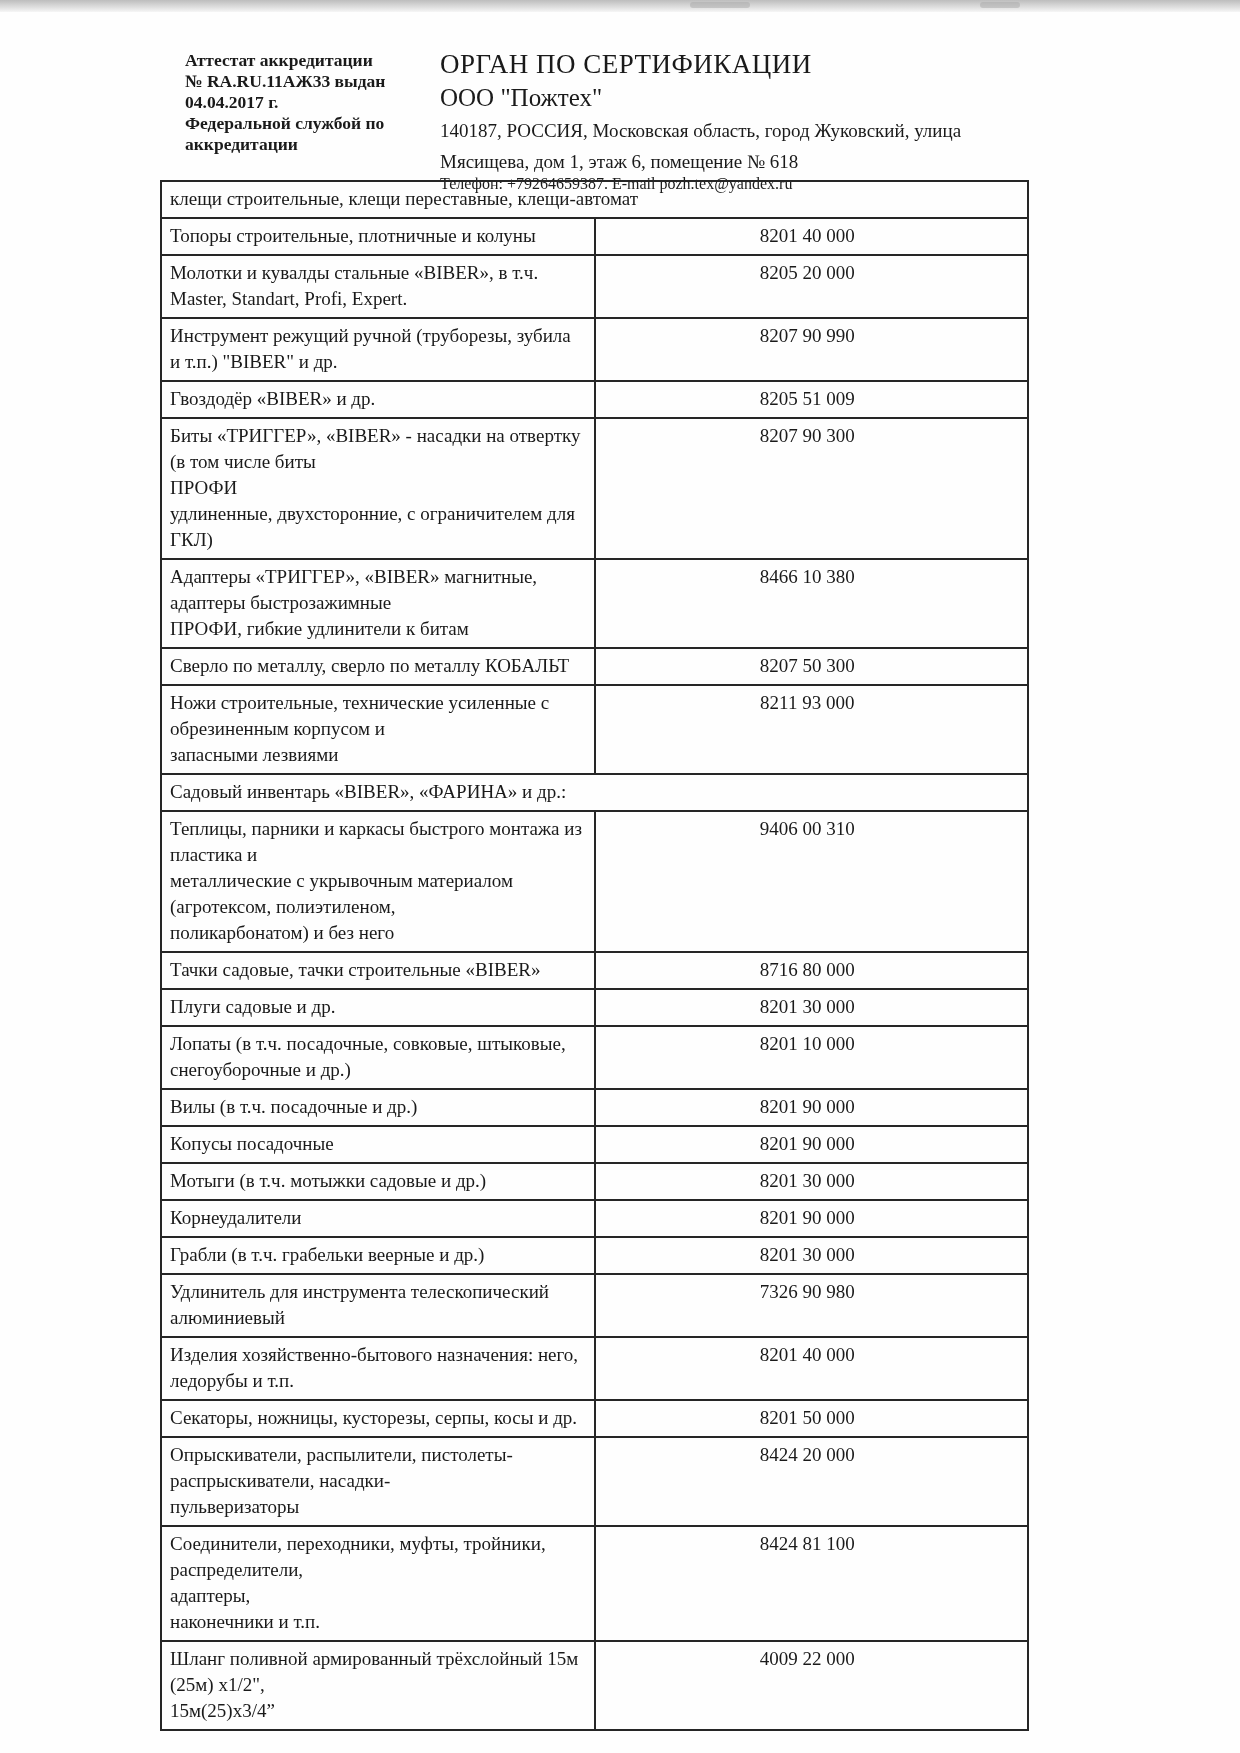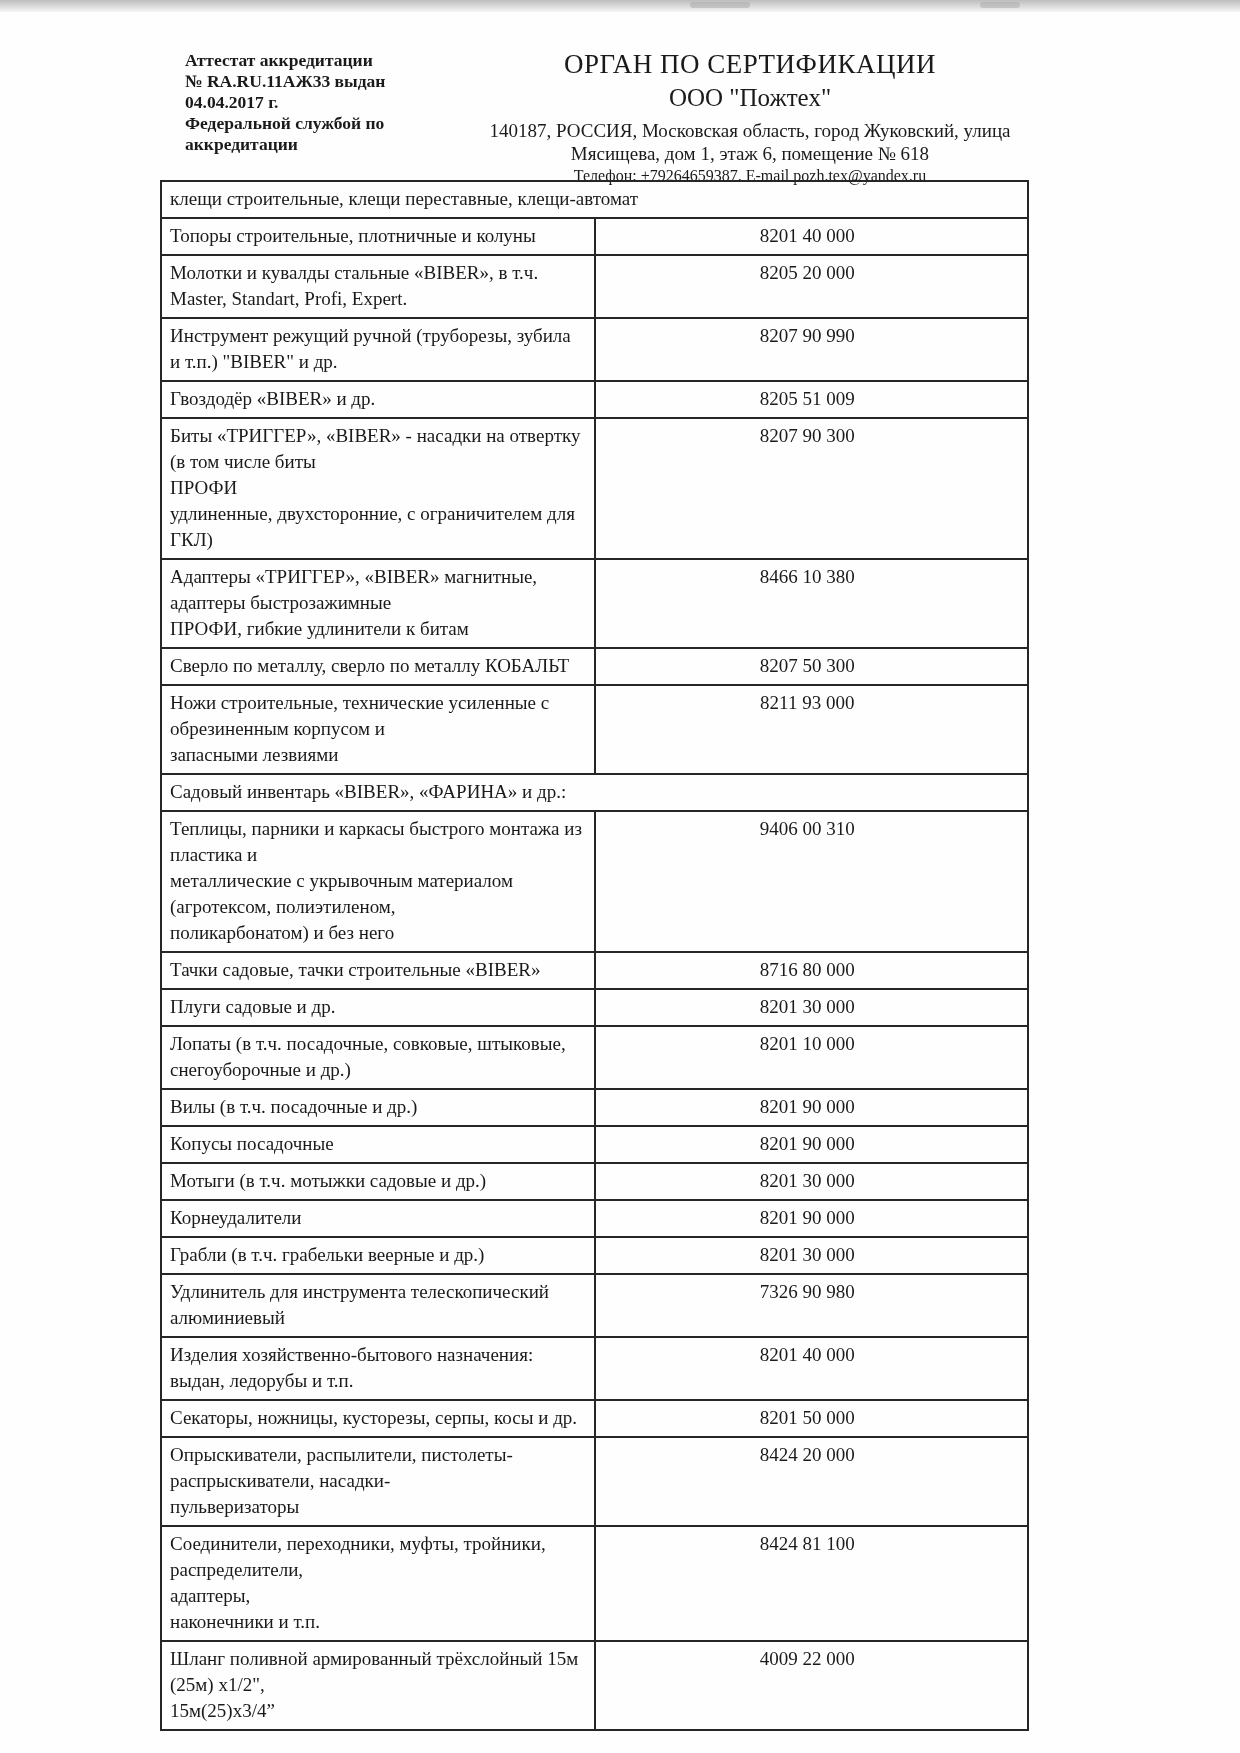--- a/index.html
+++ b/index.html
@@ -16,21 +16,21 @@
   }
   .scan-smudge{
     position:absolute;top:2px;height:6px;background:#a7a7a7;opacity:.5;border-radius:3px;
   }
   
   .accred{
     position:absolute;left:185px;top:50px;width:265px;
     text-align:left;font-weight:bold;font-size:17.5px;line-height:21px;
   }
   .org{
-    position:absolute;left:440px;top:48px;width:620px;text-align:center;
+    position:absolute;left:440px;top:48px;width:620px;
   }
   .org-title1{font-size:27px;line-height:32px;letter-spacing:.5px;}
   .org-title2{font-size:25px;line-height:31px;margin-top:2px;}
   .org-addr{font-size:19px;line-height:23px;margin-top:6px;}
   .org-contact{font-size:16px;line-height:22px;}
   
   .products{
     position:absolute;left:160px;top:180px;width:869px;
     border-collapse:collapse;table-layout:fixed;
   }
@@ -57,21 +57,21 @@
   <div>№ RA.RU.11АЖ33 выдан</div>
   <div>04.04.2017 г.</div>
   <div>Федеральной службой по</div>
   <div>аккредитации</div>
 </div>
 
 <div class="org">
   <div class="org-title1">ОРГАН ПО СЕРТИФИКАЦИИ</div>
   <div class="org-title2">ООО "Пожтех"</div>
   <div class="org-addr">140187, РОССИЯ, Московская область, город Жуковский, улица</div>
-  <div class="org-addr" style="margin-top:0;">Мясищева, дом 1, этаж 6, помещение № 618</div>
+  <div class="org-addr" style="margin-top:8px;">Мясищева, дом 1, этаж 6, помещение № 618</div>
   <div class="org-contact">Телефон: +79264659387. E-mail pozh.tex@yandex.ru</div>
 </div>
 
 <table class="products">
   <tbody>
       <tr>
         <td class="desc" colspan="2">клещи строительные, клещи переставные, клещи-автомат</td>
       </tr>
       <tr>
         <td class="desc">Топоры строительные, плотничные и колуны</td>
@@ -148,21 +148,21 @@
       </tr>
       <tr>
         <td class="desc">Грабли (в т.ч. грабельки веерные и др.)</td>
         <td class="code">8201 30 000</td>
       </tr>
       <tr>
         <td class="desc">Удлинитель для инструмента телескопический алюминиевый</td>
         <td class="code">7326 90 980</td>
       </tr>
       <tr>
-        <td class="desc">Изделия хозяйственно-бытового назначения: выдан, ледорубы и т.п.</td>
+        <td class="desc">Изделия хозяйственно-бытового назначения: него, ледорубы и т.п.</td>
         <td class="code">8201 40 000</td>
       </tr>
       <tr>
         <td class="desc">Секаторы, ножницы, кусторезы, серпы, косы и др.</td>
         <td class="code">8201 50 000</td>
       </tr>
       <tr>
         <td class="desc">Опрыскиватели, распылители, пистолеты-распрыскиватели, насадки-
 пульверизаторы</td>
         <td class="code">8424 20 000</td>

